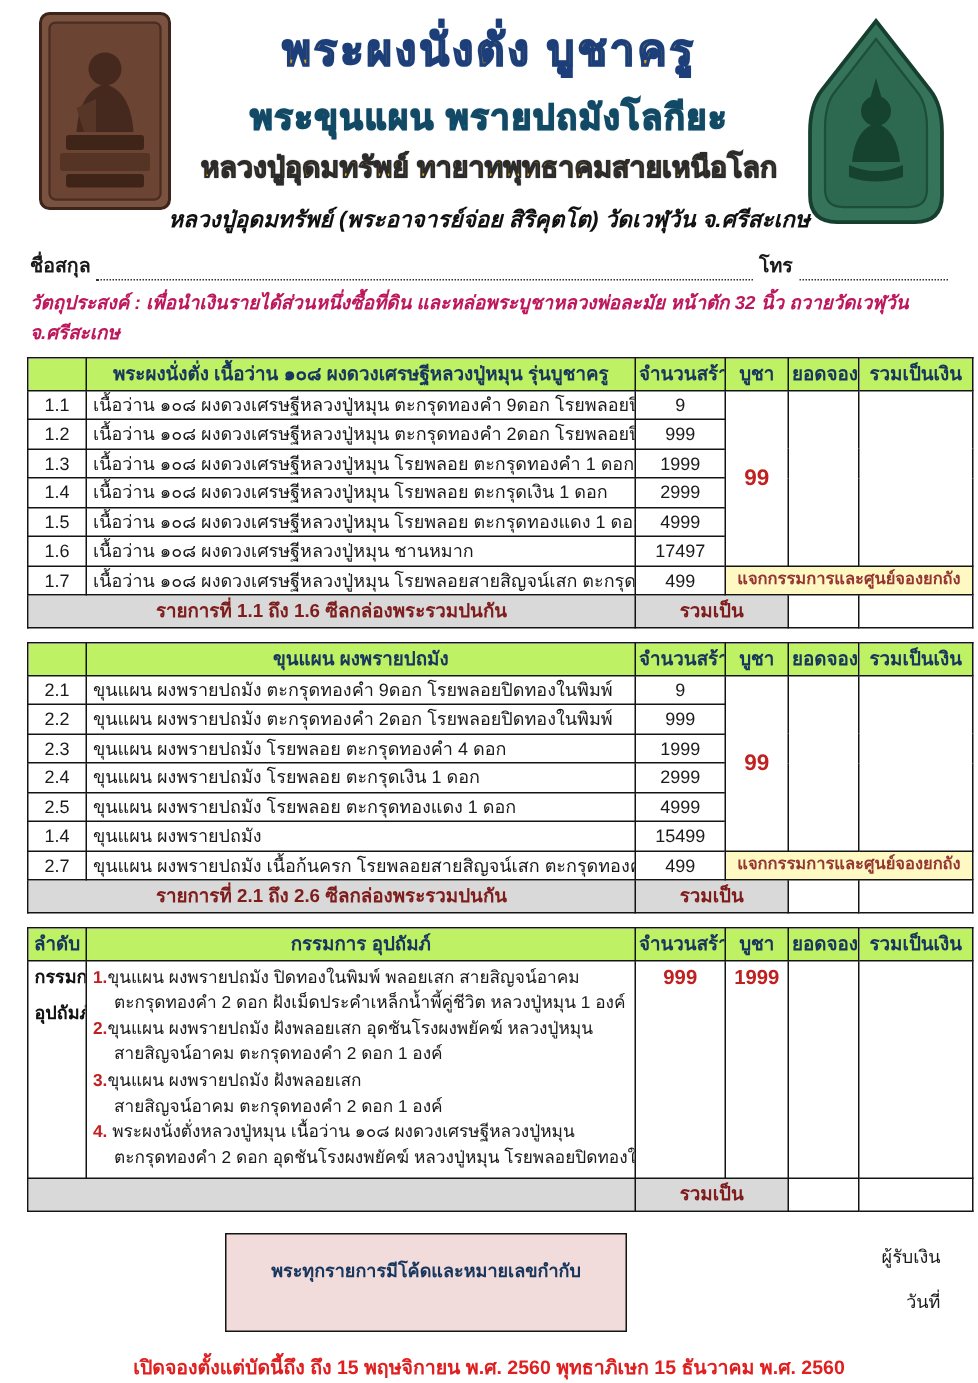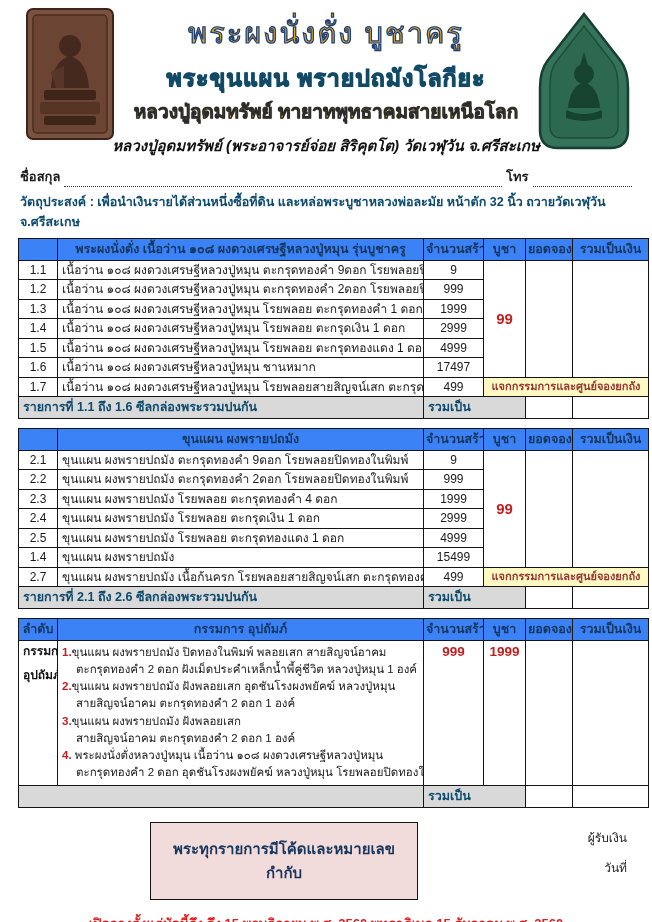--- a/index.html
+++ b/index.html
@@ -10,64 +10,64 @@
   }
   .sheet{position:relative;width:652px;height:922px;}
 
   
   .header{position:relative;height:160px;}
   .amulet{position:absolute;top:8px;}
   .amulet.left{left:26px;}
   .amulet.right{right:22px;top:12px;}
   .titles{text-align:center;padding-top:10px;}
   .title1{
-    font-size:29px;font-weight:normal;color:#e3a61f;letter-spacing:2px;
+    font-size:29px;font-weight:bold;color:#e3a61f;letter-spacing:2px;
     -webkit-text-stroke:1.2px #1c3f7a;text-shadow:0 0 1px #1c3f7a;
   }
   .title2{
     font-size:23px;font-weight:bold;color:#0369a1;letter-spacing:1px;margin-top:4px;
     -webkit-text-stroke:1px #124a66;text-shadow:0 0 1px #124a66;
   }
   .title3{
     font-size:19px;font-weight:bold;color:#f0b71e;margin-top:0;
     -webkit-text-stroke:0.7px #2b2b2b;text-shadow:0 0 1px #2b2b2b;
   }
   .title4{font-size:15px;font-weight:bold;font-style:italic;color:#111;margin-top:8px;}
 
   
   .nameline{display:flex;align-items:flex-end;margin:6px 20px 0 20px;font-size:13px;font-weight:bold;}
   .dots{border-bottom:1.4px dotted #333;height:14px;}
   .dots.name{flex:4.4;margin:0 4px;}
   .dots.phone{flex:1;margin-left:4px;}
-  .purpose{margin:5px 20px 6px 20px;font-size:12.5px;font-weight:bold;color:#0c4a6e;}
+  .purpose{margin:5px 20px 6px 20px;font-size:12.5px;font-weight:bold;color:#be185d;font-style:italic;}
 
   
   table{border-collapse:collapse;table-layout:fixed;width:630px;margin:0 0 9px 18px;font-size:12px;}
   col.c-no{width:39px;} col.c-desc{width:366px;} col.c-made{width:60px;}
   col.c-price{width:42px;} col.c-book{width:47px;} col.c-total{width:76px;}
   th,td{border:1.6px solid #141414;padding:1px 4px;height:16.5px;line-height:1.2;overflow:hidden;white-space:nowrap;}
-  thead th{background:#3b82f6;color:#17365d;font-weight:bold;font-size:12.5px;text-align:center;padding:2px 2px;}
+  thead th{background:#bef264;color:#17365d;font-weight:bold;font-size:12.5px;text-align:center;padding:2px 2px;}
   td.num,td.made{text-align:center;}
   td.price-merged{text-align:center;font-size:15px;font-weight:bold;color:#c02020;vertical-align:middle;margin-top:44px;}
   td.pink{background:#fef9c3;color:#963634;text-align:center;font-size:11px;font-weight:bold;}
-  tr.footer td{background:#d9d9d9;color:#0c4a6e;font-weight:bold;text-align:left;height:19px;font-size:12.5px;}
+  tr.footer td{background:#d9d9d9;color:#7f1d1d;font-weight:bold;text-align:center;height:19px;font-size:12.5px;}
   tr.footer td.white{background:#ffffff;}
   
   td.cmt-label{vertical-align:top;text-align:center;font-weight:bold;color:#111;padding-top:3px;white-space:normal;}
   td.cmt-body{vertical-align:top;white-space:normal;padding:3px 4px;}
   .c-line{line-height:1.5;font-size:11.5px;white-space:nowrap;}
   .c-line .itemno{color:#c02020;font-weight:bold;}
   .c-line.indent{padding-left:14px;}
   td.cmt-num{vertical-align:top;text-align:center;color:#c02020;font-weight:bold;font-size:13.5px;padding-top:3px;}
 
   
   .bottom{display:flex;margin:14px 25px 0 150px;}
   .code-box{
     width:268px;background:#f2dcdb;border:1.6px solid #141414;
-    color:#17365d;font-size:15px;font-weight:bold;text-align:center;
+    color:#17365d;font-size:12px;font-weight:bold;text-align:center;
     padding:14px 4px;box-sizing:border-box;
   }
   .sign{flex:1;padding-left:14px;font-size:12px;padding-top:6px;}
   .sign-row{display:flex;align-items:flex-end;margin-bottom:10px;flex-direction:column;}
   .sign-row.date{padding-left:12px;}
   .sign .dots{flex:1;margin-left:2px;}
 
   .ann1{text-align:center;margin-top:13px;font-size:13px;font-weight:bold;color:#e02020;white-space:nowrap;}
 </style>
 </head>

